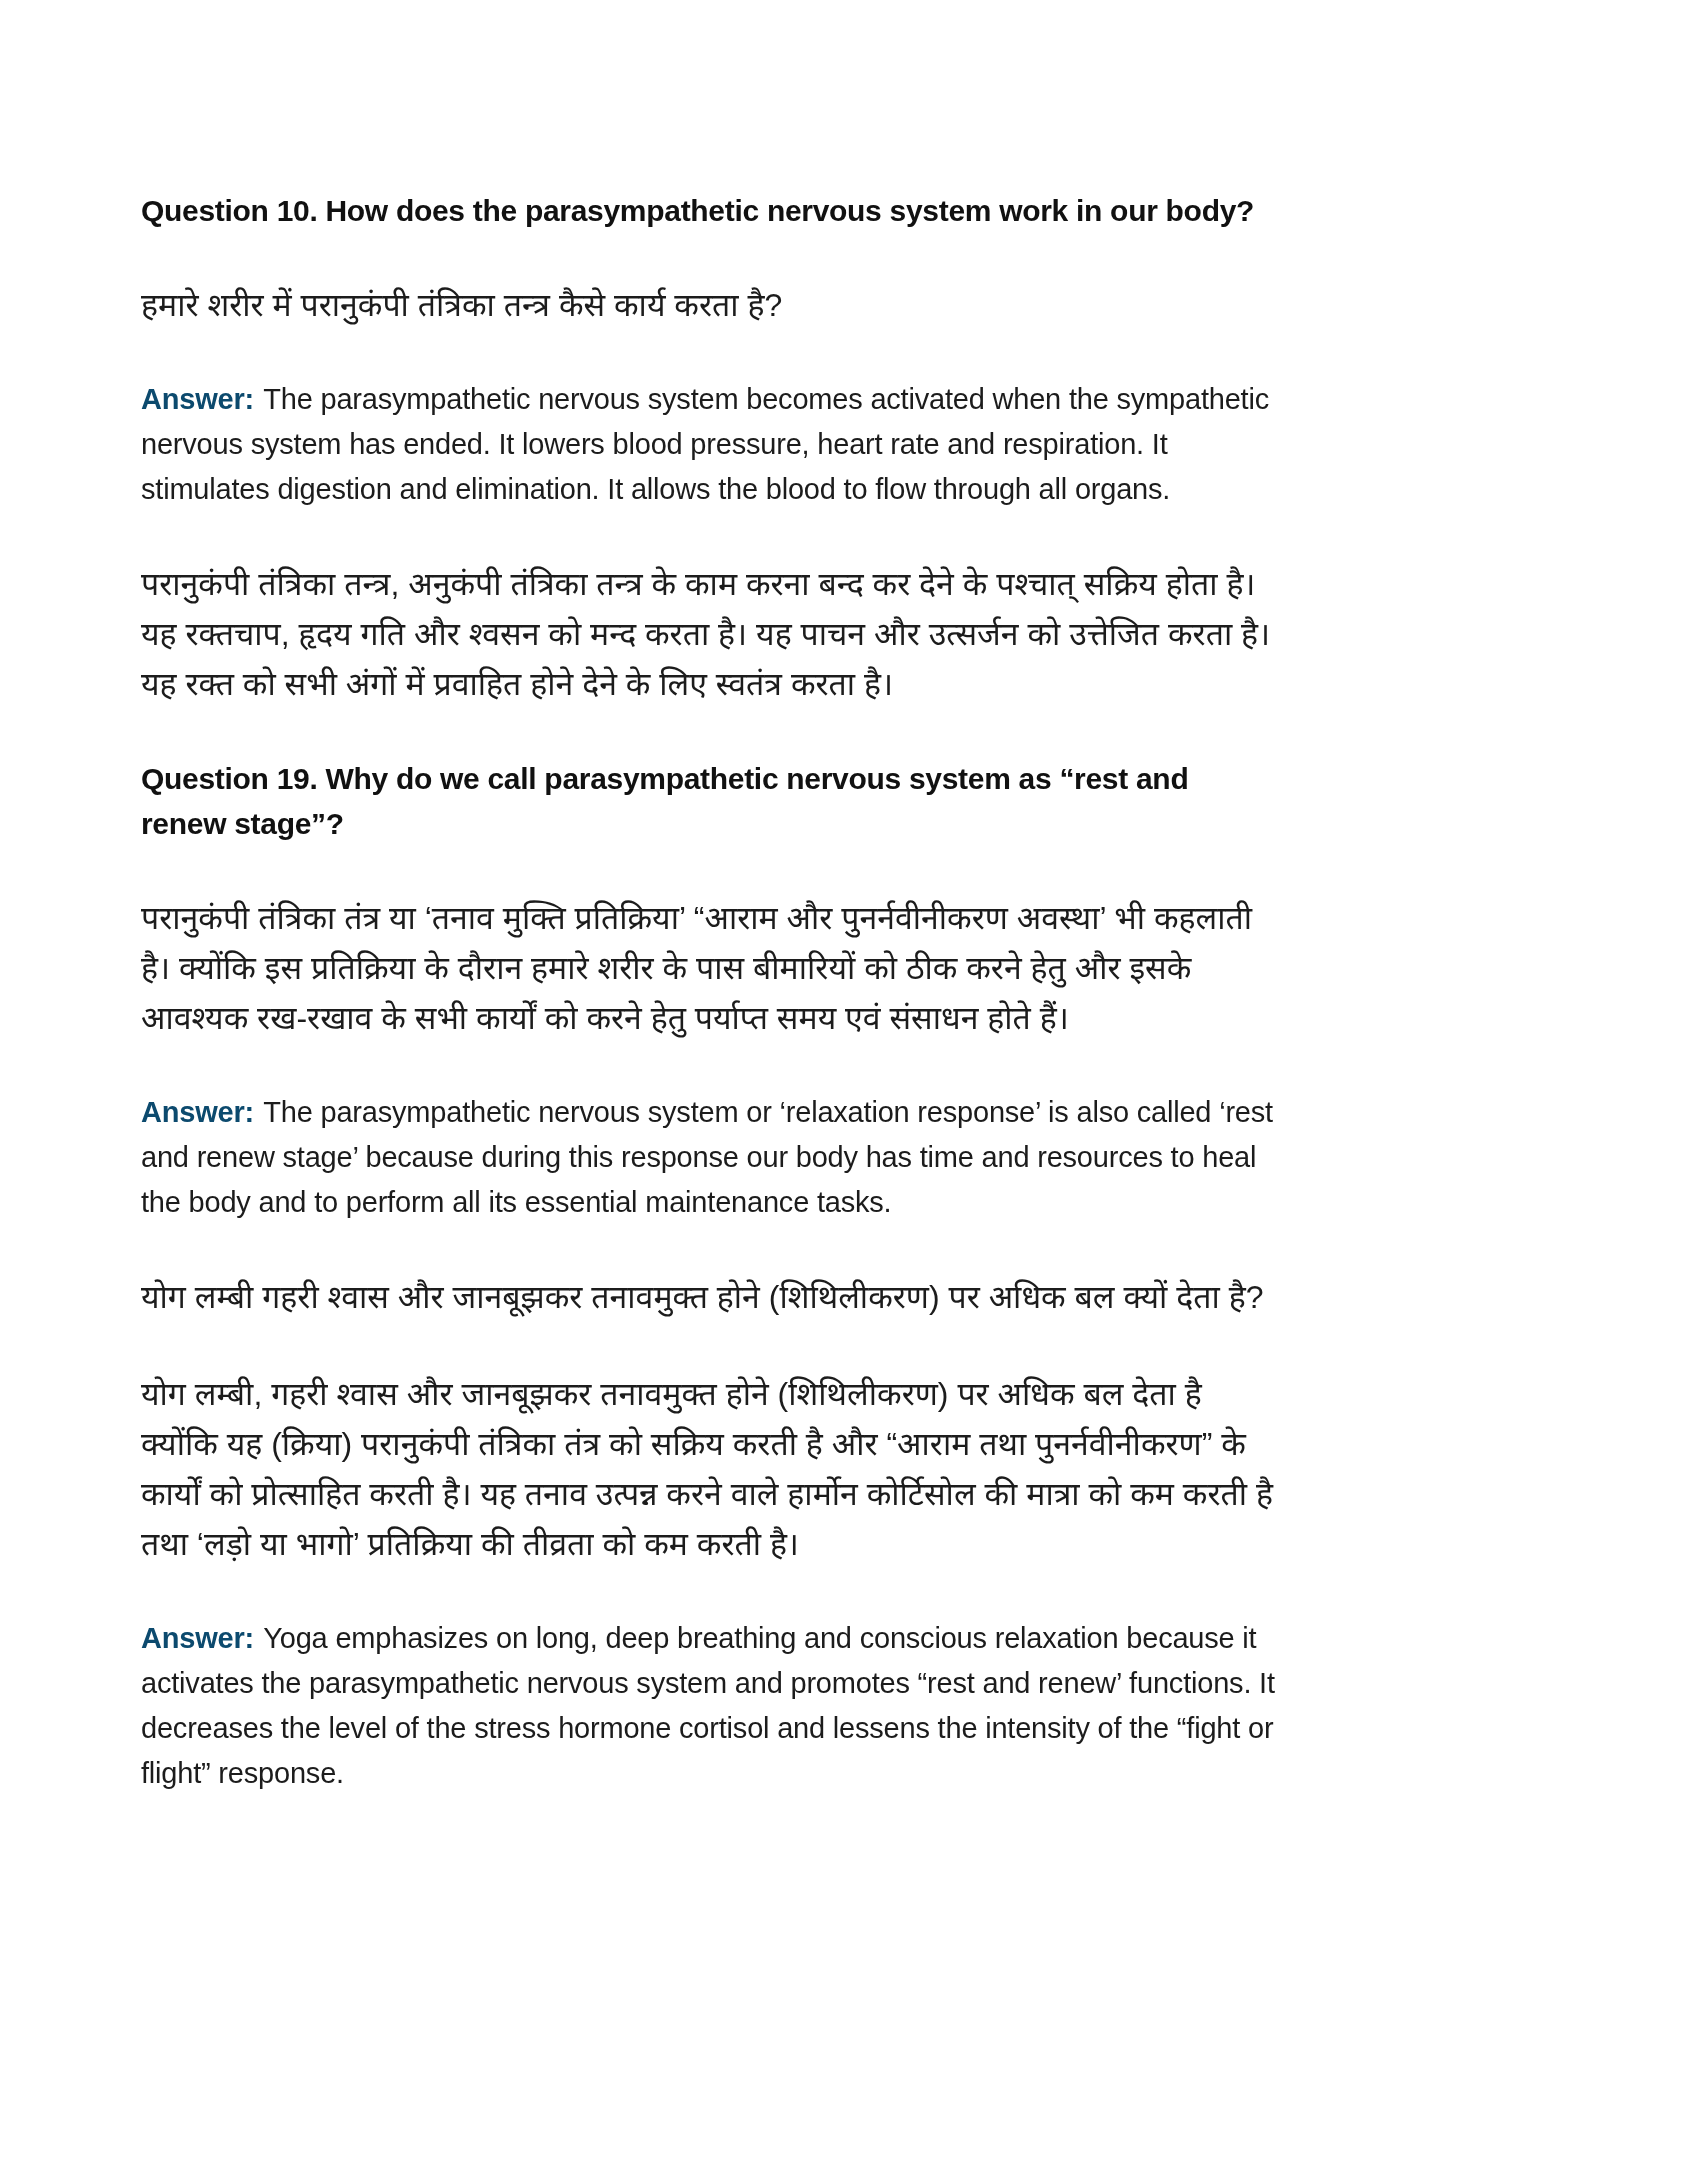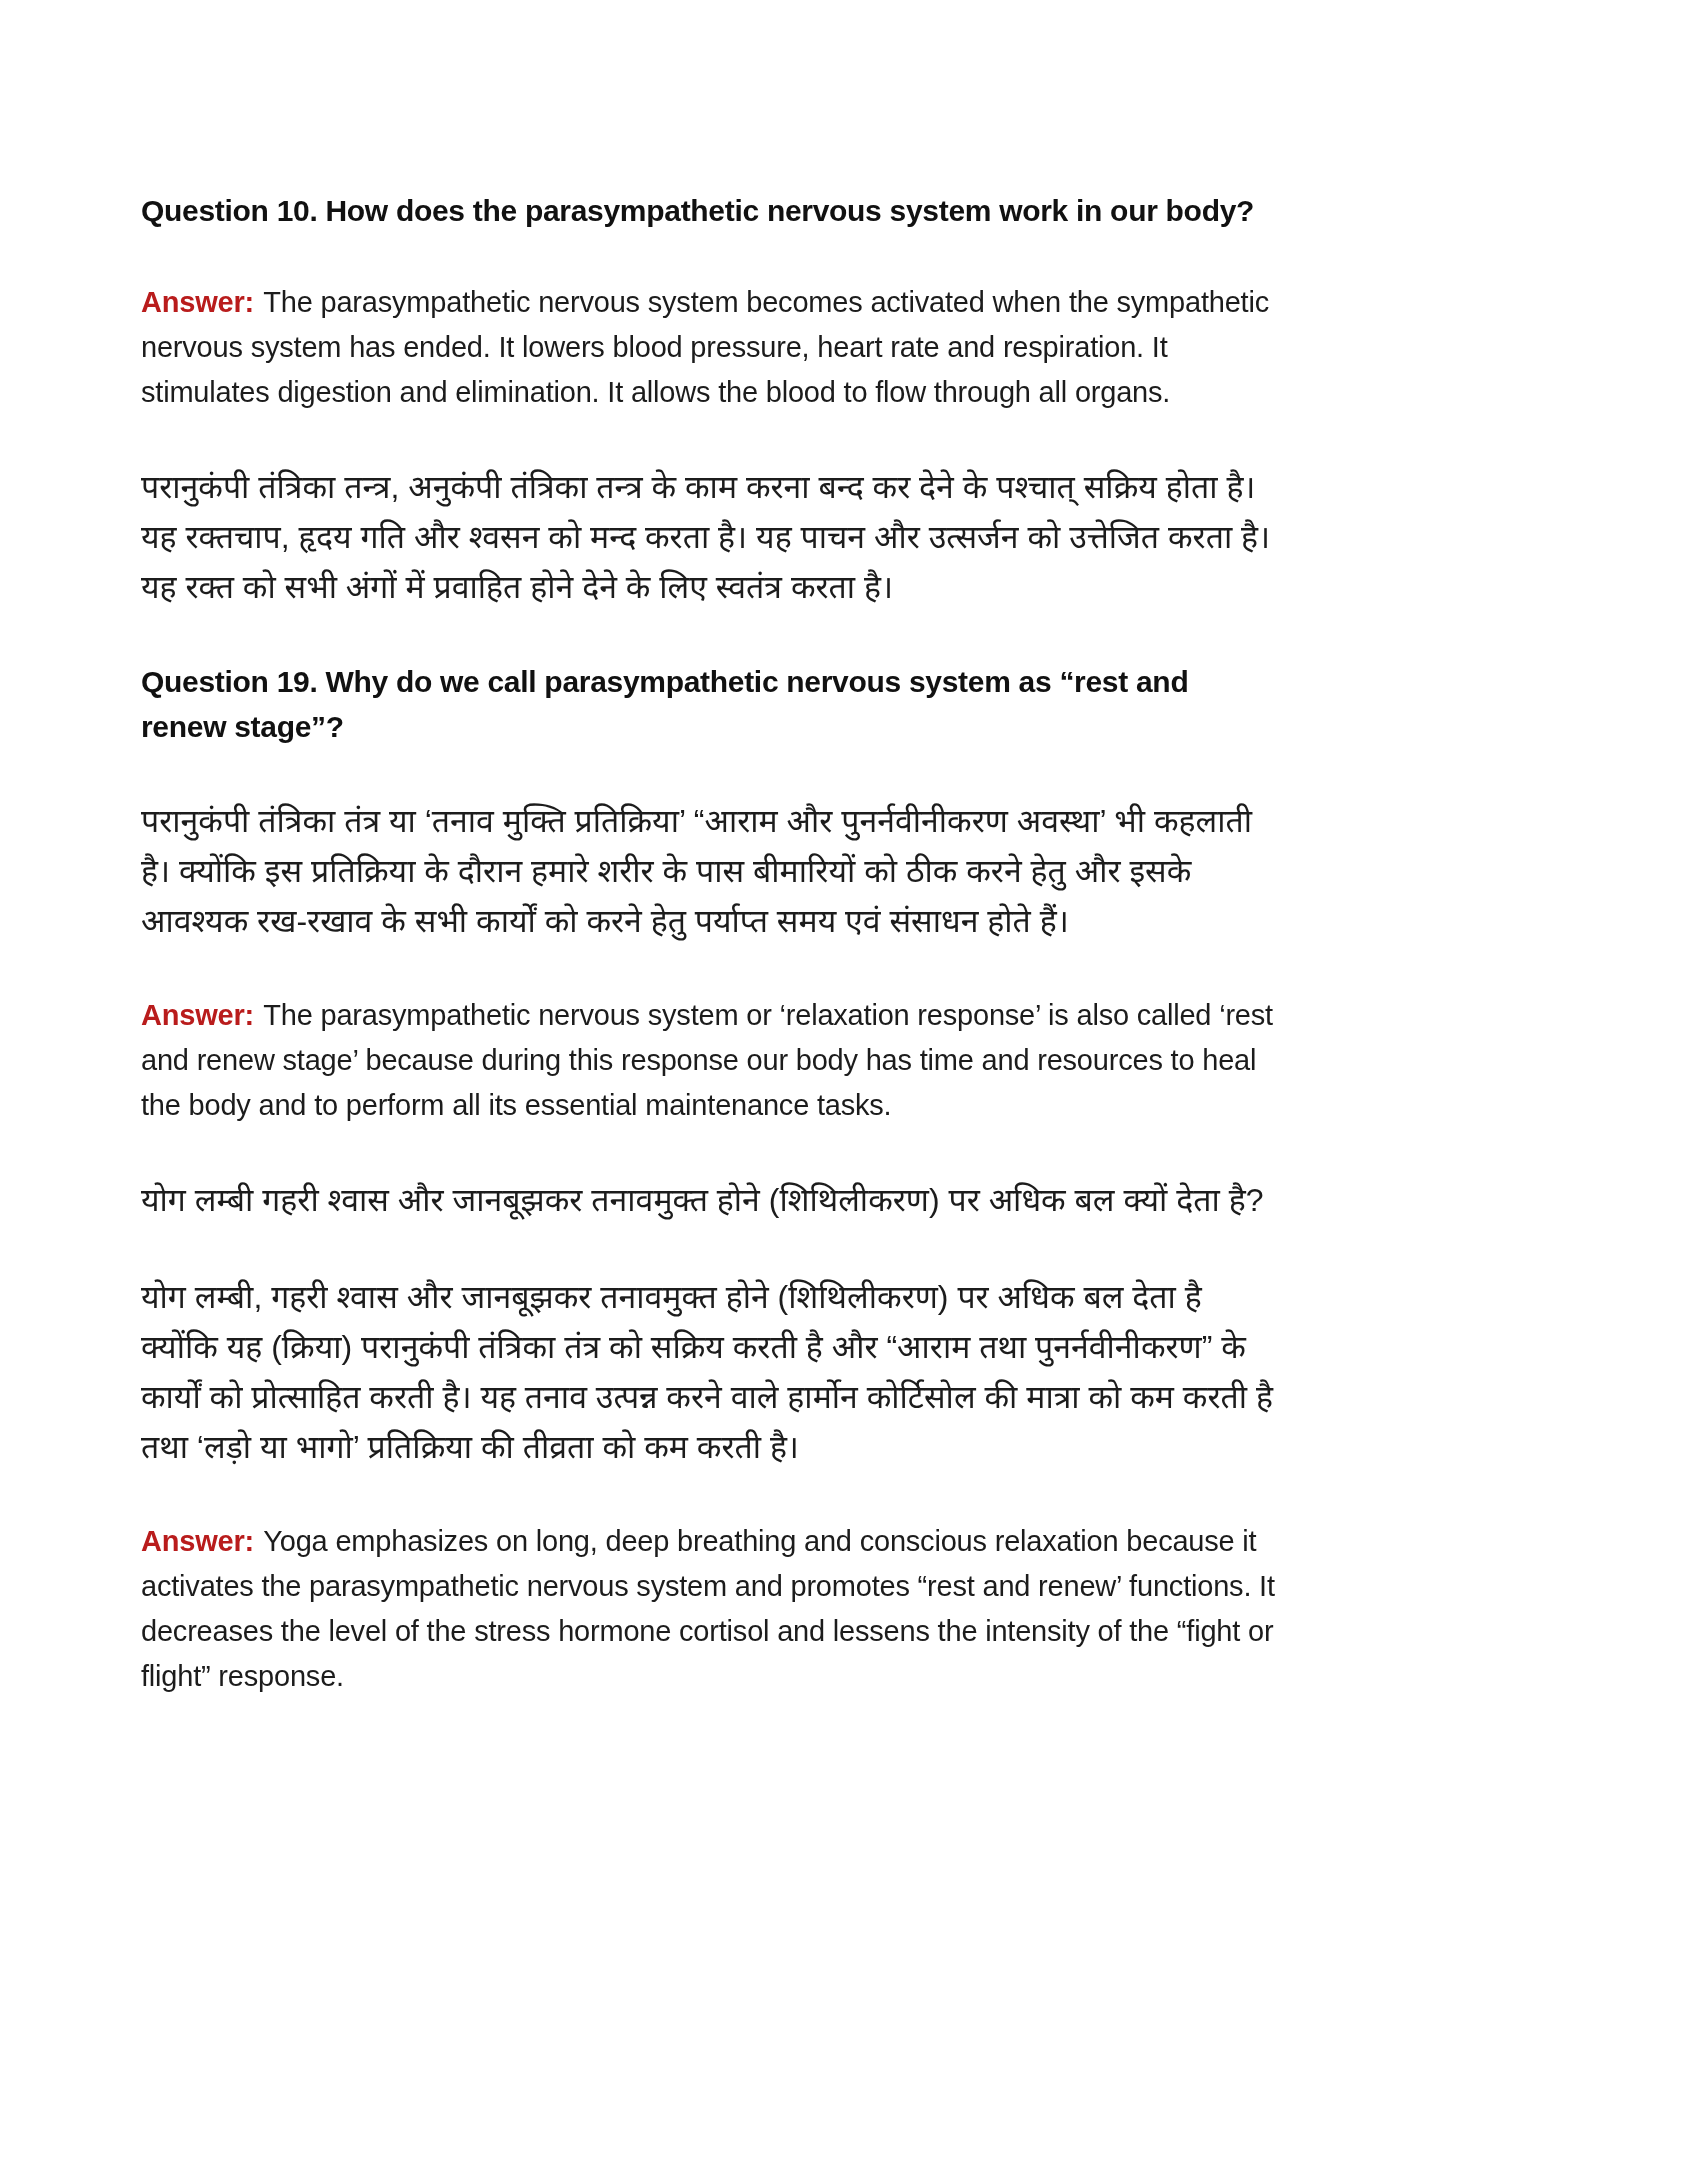--- a/index.html
+++ b/index.html
@@ -29,36 +29,37 @@
     color: #111111;
     letter-spacing: -0.3px;
   }
   .answer {
     font-size: 29px;
     line-height: 45px;
     letter-spacing: -0.2px;
   }
   .answer .label {
     font-weight: 700;
-    color: #b91c1c;
+    color: #0c4a6e;
     margin-right: 0.32em;
   }
   .hindi {
     font-size: 32px;
     line-height: 50px;
     letter-spacing: 0;
   }
 </style>
 </head>
 <body>
 
 <div class="page">
 
   <p class="block question">Question 10. How does the parasympathetic nervous system work in our body?</p>
 
+  <p class="block hindi">हमारे शरीर में परानुकंपी तंत्रिका तन्त्र कैसे कार्य करता है?</p>
 
   <p class="block answer"><span class="label">Answer:</span><span>The parasympathetic nervous system becomes activated when the sympathetic nervous system has ended. It lowers blood pressure, heart rate and respiration. It stimulates digestion and elimination. It allows the blood to flow through all organs.</span></p>
 
   <p class="block hindi">परानुकंपी तंत्रिका तन्त्र, अनुकंपी तंत्रिका तन्त्र के काम करना बन्द कर देने के पश्चात् सक्रिय होता है। यह रक्तचाप, हृदय गति और श्वसन को मन्द करता है। यह पाचन और उत्सर्जन को उत्तेजित करता है। यह रक्त को सभी अंगों में प्रवाहित होने देने के लिए स्वतंत्र करता है।</p>
 
   <p class="block question">Question 19. Why do we call parasympathetic nervous system as “rest and renew stage”?</p>
 
 
   <p class="block hindi">परानुकंपी तंत्रिका तंत्र या ‘तनाव मुक्ति प्रतिक्रिया’ “आराम और पुनर्नवीनीकरण अवस्था’ भी कहलाती है। क्योंकि इस प्रतिक्रिया के दौरान हमारे शरीर के पास बीमारियों को ठीक करने हेतु और इसके आवश्यक रख-रखाव के सभी कार्यों को करने हेतु पर्याप्त समय एवं संसाधन होते हैं।</p>
 

